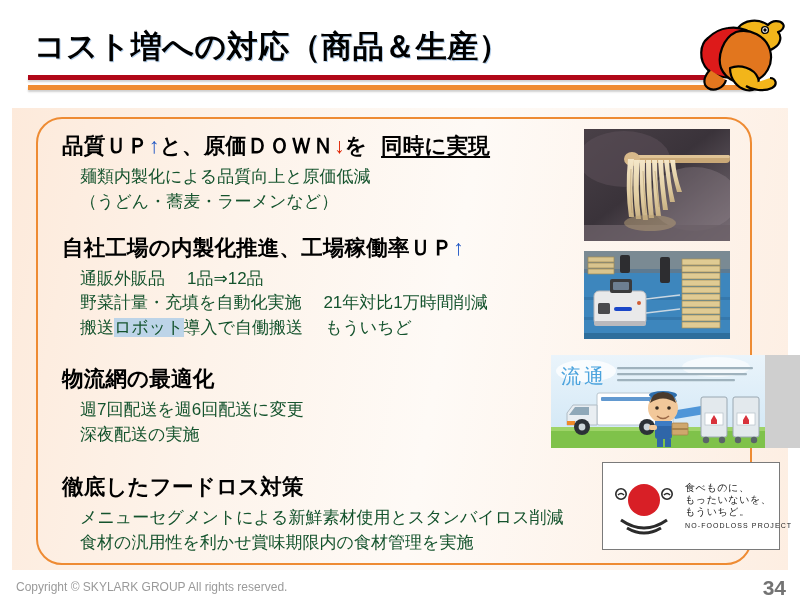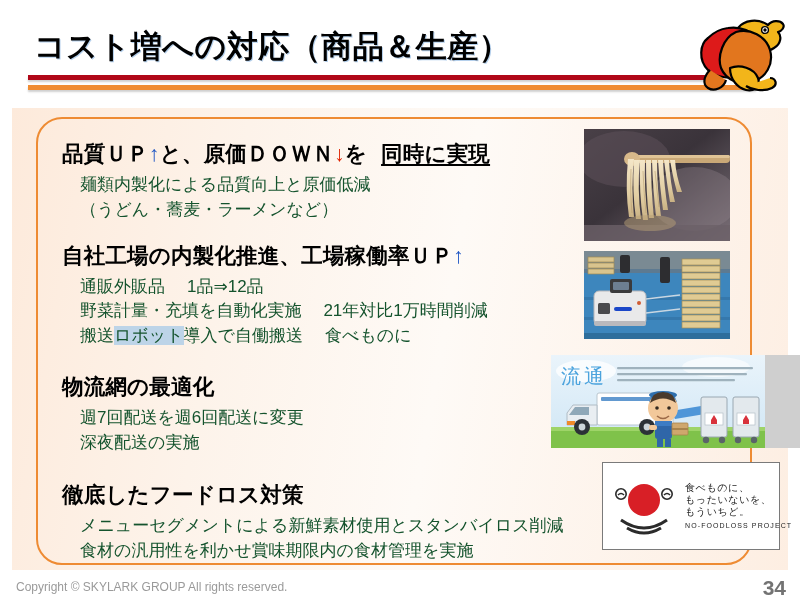--- a/index.html
+++ b/index.html
@@ -98,21 +98,20 @@
 
   .block { margin-bottom: 3px; }
 
   .heading {
     font-size: 21.5px;
     font-weight: 700;
     color: #000000;
     letter-spacing: 0.2px;
     white-space: nowrap;
     line-height: 1.36;
-    margin-top: 8px;
   }
   .heading .arrow-up   { color: #1f56c4; font-weight: 700; }
   .heading .arrow-down { color: #e02200; font-weight: 700; }
   .heading .u          { text-decoration: underline; text-underline-offset: 3px; }
   .heading .sp         { display: inline-block; width: 14px; }
 
   .sub {
     font-size: 17px;
     font-weight: 400;
     color: #14532d;
@@ -224,21 +223,21 @@
     <div class="block b1">
       <div class="heading"><span>品質ＵＰ</span><span class="arrow-up">↑</span><span>と、原価ＤＯＷＮ</span><span class="arrow-down">↓</span><span>を</span><span class="sp"></span><span class="u">同時に実現</span></div>
       <div class="sub">麺類内製化による品質向上と原価低減</div>
       <div class="sub">（うどん・蕎麦・ラーメンなど）</div>
     </div>
 
     <div class="block b2">
       <div class="heading"><span>自社工場の内製化推進、工場稼働率ＵＰ</span><span class="arrow-up">↑</span></div>
       <div class="sub"><span>通販外販品</span><span class="gap2"></span><span>1品⇒12品</span></div>
       <div class="sub"><span>野菜計量・充填を自動化実施</span><span class="gap2"></span><span>21年対比1万時間削減</span></div>
-      <div class="sub"><span>搬送</span><span class="hl">ロボット</span><span>導入で自働搬送</span><span class="gap2"></span><span>食べものに</span></div>
+      <div class="sub"><span>搬送</span><span class="hl">ロボット</span><span>導入で自働搬送</span><span class="gap2"></span><span>もういちど</span></div>
     </div>
 
     <div class="block b3">
       <div class="heading">物流網の最適化</div>
       <div class="sub">週7回配送を週6回配送に変更</div>
       <div class="sub">深夜配送の実施</div>
     </div>
 
     <div class="block b4">
       <div class="heading">徹底したフードロス対策</div>

